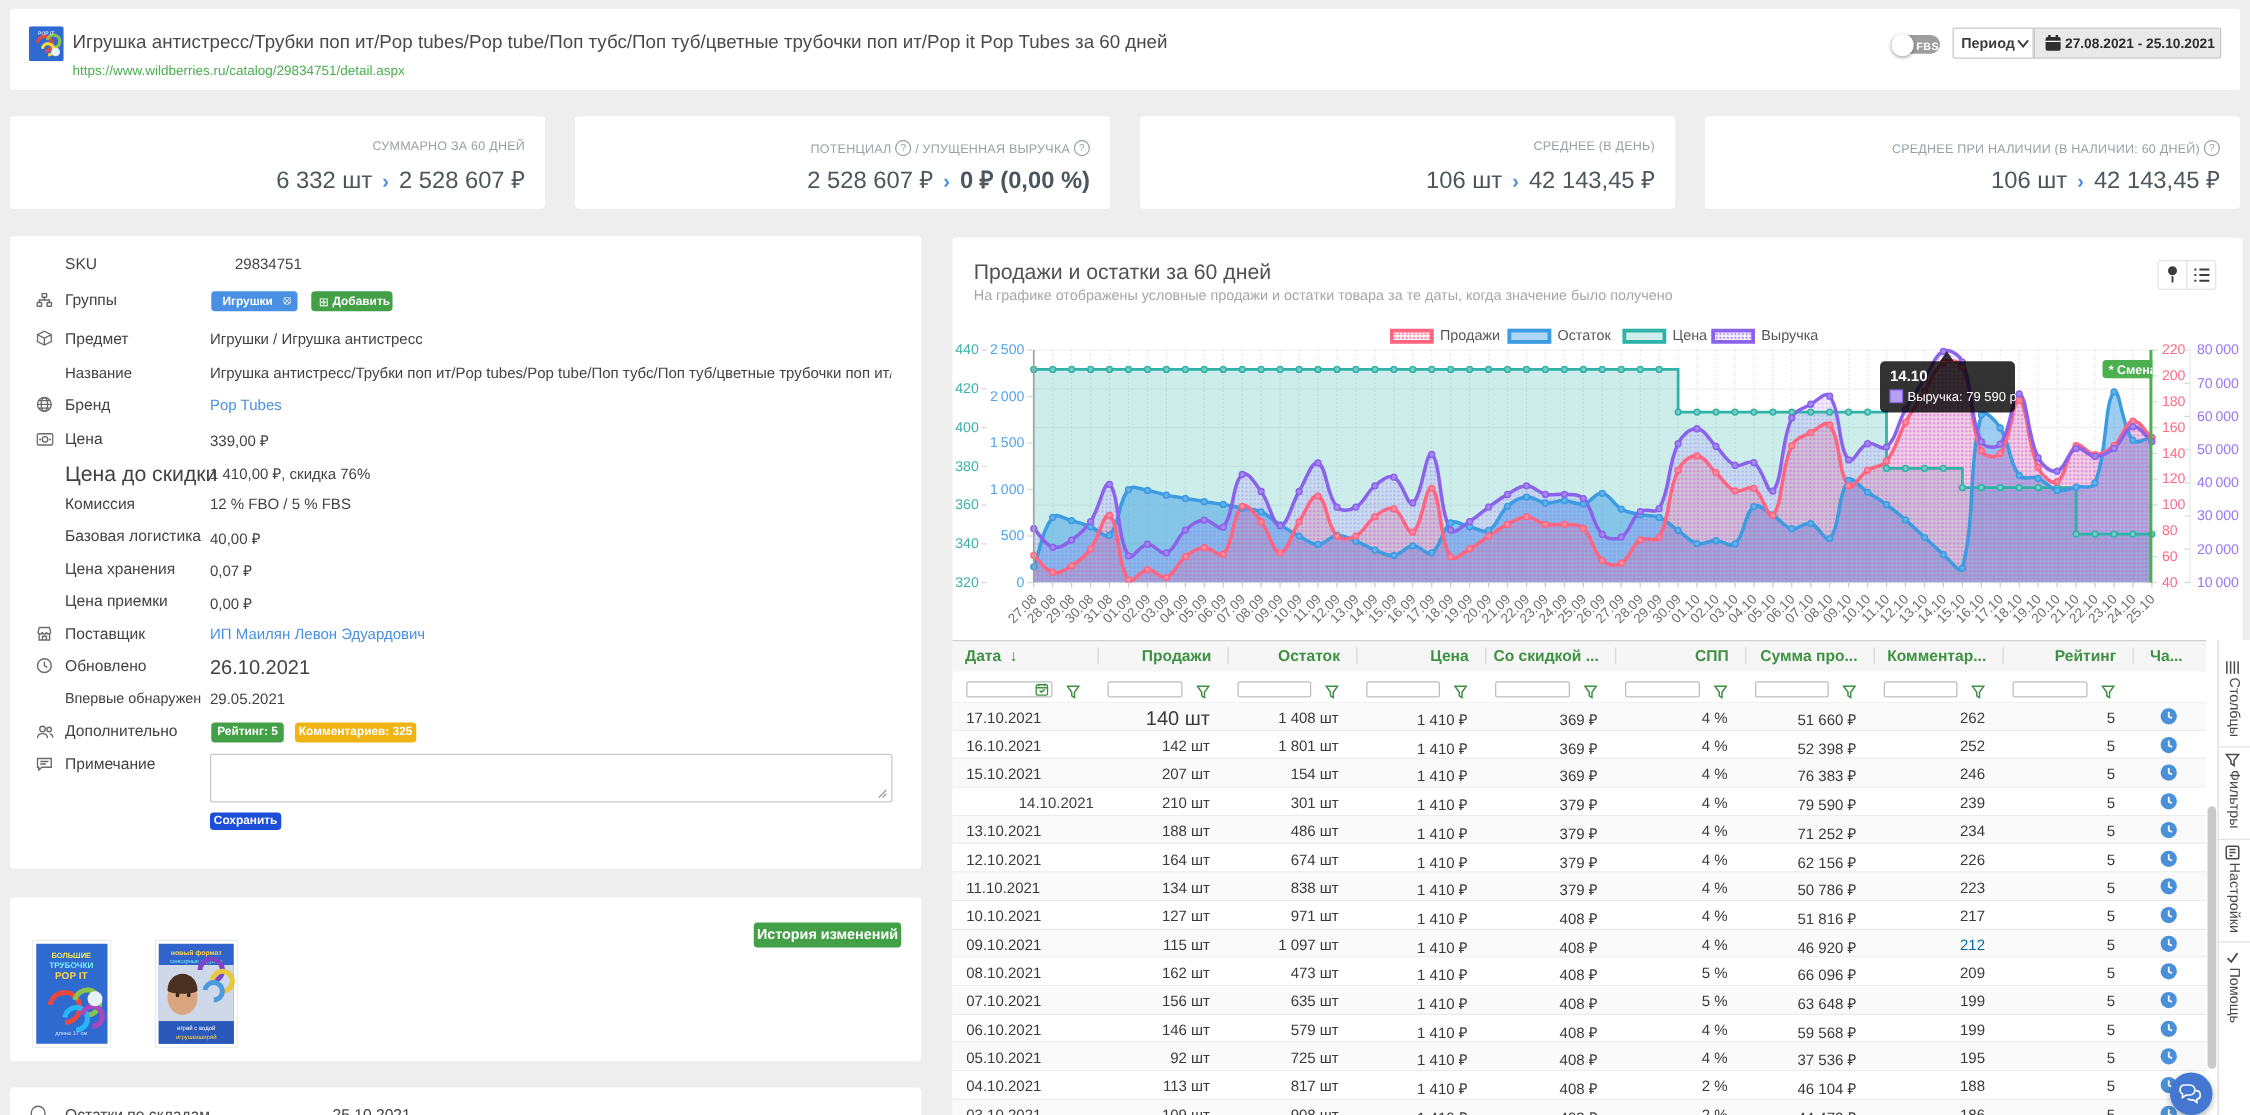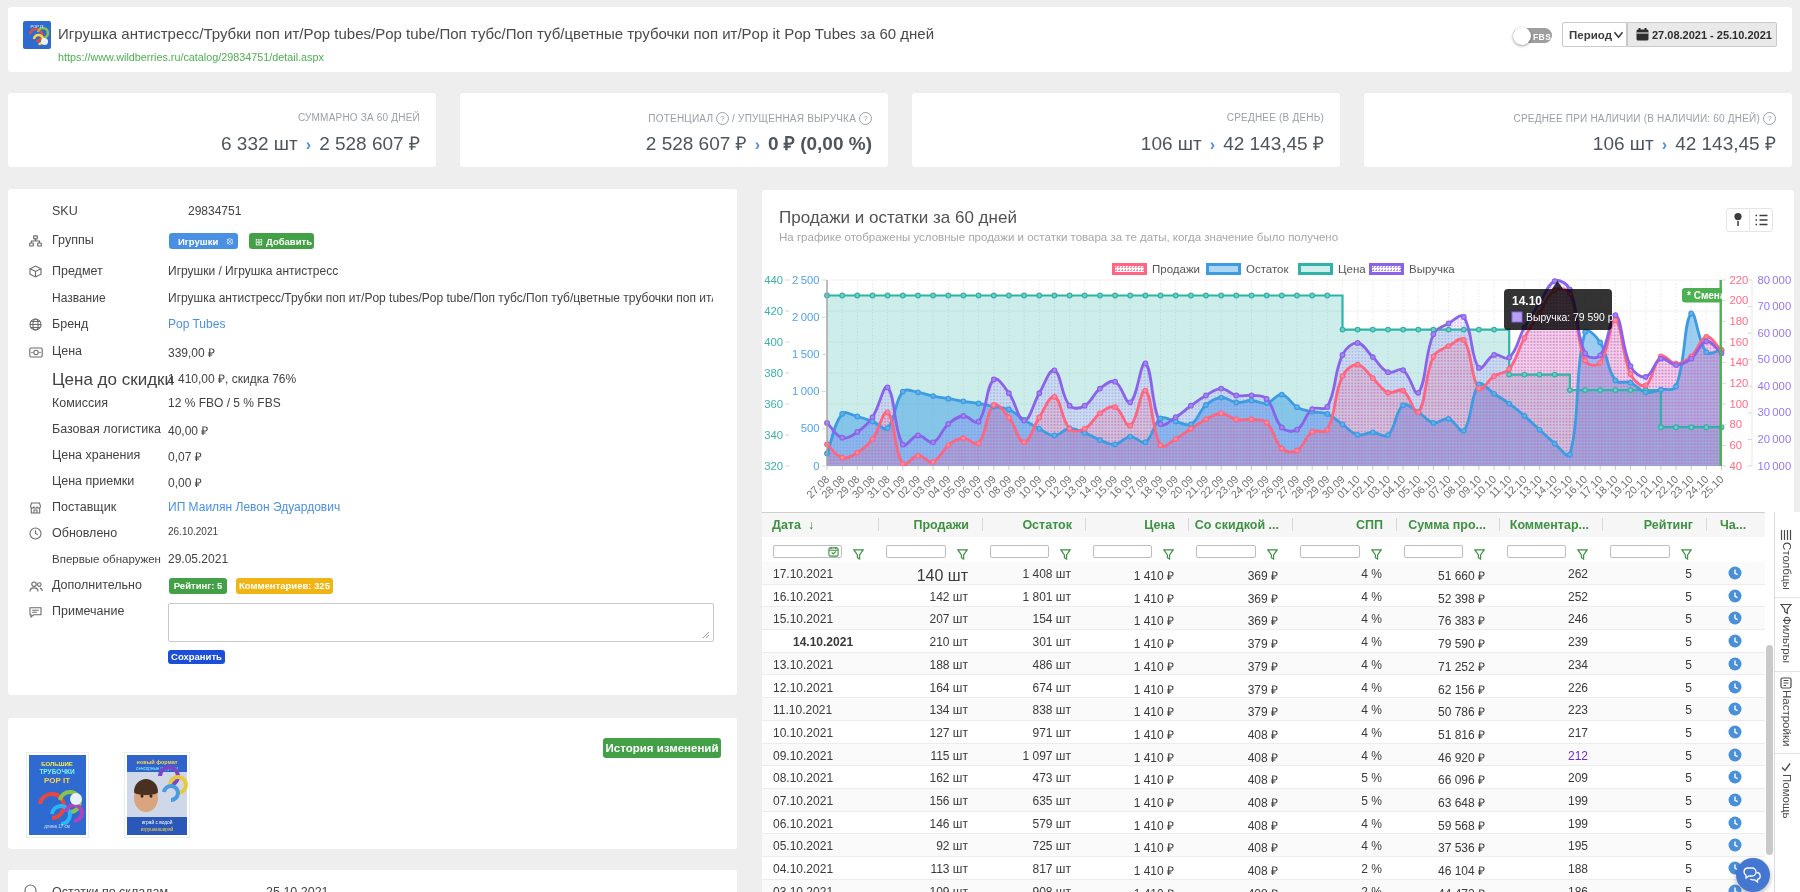--- a/index.html
+++ b/index.html
@@ -116,21 +116,21 @@
     </svg></div>
 <div style="position:absolute;left:52px;top:500.0px;font-size:12.5px;color:#424242;">Поставщик</div>
 <div style="position:absolute;left:168px;top:500.0px;font-size:12.0px;color:#4a90e2;">ИП Маилян Левон Эдуардович</div>
 <div style="position:absolute;left:29px;top:526.0px;"><svg width="13" height="13" viewBox="0 0 13 13">
       <g fill="none" stroke="#6b6b6b" stroke-width="1.1">
         <circle cx="6.5" cy="6.5" r="5.5"></circle>
         <path d="M6.5 3.2v3.3l2.3 1.4"></path>
       </g>
     </svg></div>
 <div style="position:absolute;left:52px;top:526.0px;font-size:12.5px;color:#424242;">Обновлено</div>
-<div style="position:absolute;left:168px;top:526.0px;font-size:10px;color:#424242;">26.10.2021</div>
+<div style="position:absolute;left:168px;top:526.0px;font-size:16px;color:#424242;">26.10.2021</div>
 <div style="position:absolute;left:52px;top:552.5px;font-size:11.5px;color:#424242;">Впервые обнаружен</div>
 <div style="position:absolute;left:168px;top:552.0px;font-size:12.0px;color:#424242;">29.05.2021</div>
 <div style="position:absolute;left:29px;top:578.0px;"><svg width="14" height="11" viewBox="0 0 14 11">
       <g fill="none" stroke="#6b6b6b" stroke-width="1.1">
         <circle cx="5" cy="3.2" r="2.2"></circle>
         <path d="M1 10.5c0-2.3 1.8-3.6 4-3.6s4 1.3 4 3.6"></path>
         <circle cx="10.3" cy="3.6" r="1.8"></circle>
         <path d="M10.8 7.1c1.5.3 2.5 1.4 2.5 3"></path>
       </g>
     </svg></div>
@@ -878,21 +878,21 @@
 <div style="position:absolute;left:1188px;top:612.4px;width:90px;text-align:right;font-size:12px;color:#3a3a3a;">369 ₽</div>
 <div style="position:absolute;left:1292px;top:612.4px;width:90px;text-align:right;font-size:12px;color:#3a3a3a;">4 %</div>
 <div style="position:absolute;left:1396px;top:612.4px;width:89px;text-align:right;font-size:12px;color:#3a3a3a;">76 383 ₽</div>
 <div style="position:absolute;left:1499px;top:612.4px;width:89px;text-align:right;font-size:12px;color:#3a3a3a;">246</div>
 <div style="position:absolute;left:1602px;top:612.4px;width:90px;text-align:right;font-size:12px;color:#3a3a3a;">5</div>
 <div style="position:absolute;left:1728px;top:611.4px;"><svg width="14" height="14" viewBox="0 0 14 14">
       <circle cx="7" cy="7" r="6.5" fill="#4a90d9"></circle>
       <path d="M7 3.4V7.3L9.6 8.6" stroke="#fff" stroke-width="1.4" fill="none"></path>
     </svg></div>
 <div style="position:absolute;left:762px;top:630.1px;width:1003px;height:21.7px;background:#ffffff;border-bottom:1px solid #ececec;"></div>
-<div style="position:absolute;left:793px;top:635.1px;font-size:12px;color:#3a3a3a;font-weight:bold;">14.10.2021</div>
+<div style="position:absolute;left:815px;top:635.1px;font-size:12px;color:#3a3a3a;">14.10.2021</div>
 <div style="position:absolute;left:878px;top:635.1px;width:90px;text-align:right;font-size:12px;color:#3a3a3a;">210 шт</div>
 <div style="position:absolute;left:982px;top:635.1px;width:89px;text-align:right;font-size:12px;color:#3a3a3a;">301 шт</div>
 <div style="position:absolute;left:1085px;top:635.1px;width:89px;text-align:right;font-size:12px;color:#3a3a3a;">1 410 ₽</div>
 <div style="position:absolute;left:1188px;top:635.1px;width:90px;text-align:right;font-size:12px;color:#3a3a3a;">379 ₽</div>
 <div style="position:absolute;left:1292px;top:635.1px;width:90px;text-align:right;font-size:12px;color:#3a3a3a;">4 %</div>
 <div style="position:absolute;left:1396px;top:635.1px;width:89px;text-align:right;font-size:12px;color:#3a3a3a;">79 590 ₽</div>
 <div style="position:absolute;left:1499px;top:635.1px;width:89px;text-align:right;font-size:12px;color:#3a3a3a;">239</div>
 <div style="position:absolute;left:1602px;top:635.1px;width:90px;text-align:right;font-size:12px;color:#3a3a3a;">5</div>
 <div style="position:absolute;left:1728px;top:634.1px;"><svg width="14" height="14" viewBox="0 0 14 14">
       <circle cx="7" cy="7" r="6.5" fill="#4a90d9"></circle>
@@ -955,21 +955,21 @@
       <path d="M7 3.4V7.3L9.6 8.6" stroke="#fff" stroke-width="1.4" fill="none"></path>
     </svg></div>
 <div style="position:absolute;left:762px;top:743.6px;width:1003px;height:21.7px;background:#fafafa;border-bottom:1px solid #ececec;"></div>
 <div style="position:absolute;left:773px;top:748.6px;font-size:12px;color:#3a3a3a;">09.10.2021</div>
 <div style="position:absolute;left:878px;top:748.6px;width:90px;text-align:right;font-size:12px;color:#3a3a3a;">115 шт</div>
 <div style="position:absolute;left:982px;top:748.6px;width:89px;text-align:right;font-size:12px;color:#3a3a3a;">1 097 шт</div>
 <div style="position:absolute;left:1085px;top:748.6px;width:89px;text-align:right;font-size:12px;color:#3a3a3a;">1 410 ₽</div>
 <div style="position:absolute;left:1188px;top:748.6px;width:90px;text-align:right;font-size:12px;color:#3a3a3a;">408 ₽</div>
 <div style="position:absolute;left:1292px;top:748.6px;width:90px;text-align:right;font-size:12px;color:#3a3a3a;">4 %</div>
 <div style="position:absolute;left:1396px;top:748.6px;width:89px;text-align:right;font-size:12px;color:#3a3a3a;">46 920 ₽</div>
-<div style="position:absolute;left:1499px;top:748.6px;width:89px;text-align:right;font-size:12px;color:#6d28d9;">212</div>
+<div style="position:absolute;left:1499px;top:748.6px;width:89px;text-align:right;font-size:12px;color:#0369a1;">212</div>
 <div style="position:absolute;left:1602px;top:748.6px;width:90px;text-align:right;font-size:12px;color:#3a3a3a;">5</div>
 <div style="position:absolute;left:1728px;top:747.6px;"><svg width="14" height="14" viewBox="0 0 14 14">
       <circle cx="7" cy="7" r="6.5" fill="#4a90d9"></circle>
       <path d="M7 3.4V7.3L9.6 8.6" stroke="#fff" stroke-width="1.4" fill="none"></path>
     </svg></div>
 <div style="position:absolute;left:762px;top:766.3px;width:1003px;height:21.7px;background:#ffffff;border-bottom:1px solid #ececec;"></div>
 <div style="position:absolute;left:773px;top:771.3px;font-size:12px;color:#3a3a3a;">08.10.2021</div>
 <div style="position:absolute;left:878px;top:771.3px;width:90px;text-align:right;font-size:12px;color:#3a3a3a;">162 шт</div>
 <div style="position:absolute;left:982px;top:771.3px;width:89px;text-align:right;font-size:12px;color:#3a3a3a;">473 шт</div>
 <div style="position:absolute;left:1085px;top:771.3px;width:89px;text-align:right;font-size:12px;color:#3a3a3a;">1 410 ₽</div>

